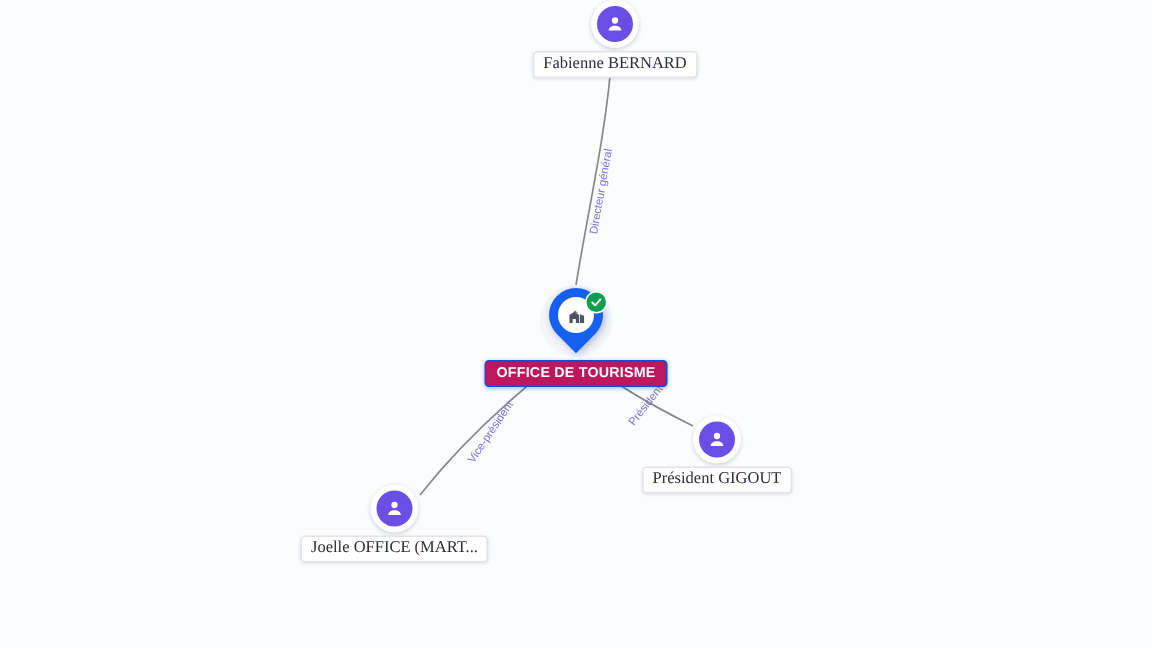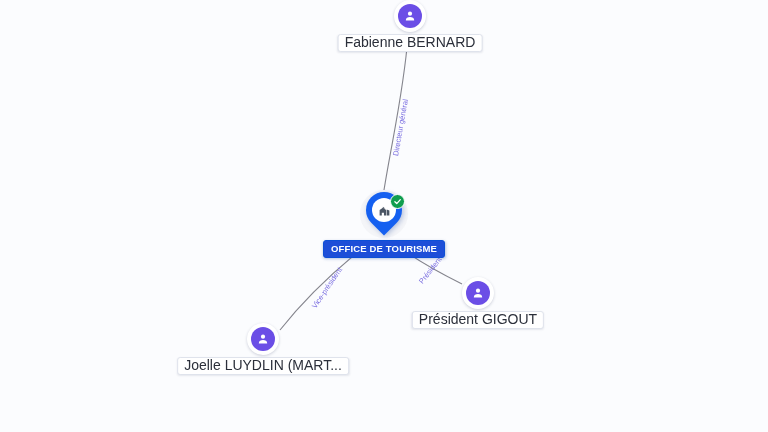--- a/index.html
+++ b/index.html
@@ -50,25 +50,26 @@
   .avatar-circle svg { display: block; }
 
   .name-chip {
     position: absolute;
     transform: translateX(-50%);
     top: 18px;
     background: #ffffff;
     border: 1px solid #dfe3ec;
     border-radius: 3px;
     padding: 2px 6px 3px 6px;
-    font-size: 14px;
+    font-size: 11px;
     line-height: 11px;
     color: #2b2f3a;
     white-space: nowrap;
     box-shadow: 0 1px 2px rgba(40,50,90,0.10);
+    font-family: Liberation Serif, serif;
   }
 
   
   .company-node {
     position: absolute;
     width: 0; height: 0;
   }
   .pin-halo {
     position: absolute;
     left: -24px; top: -26px;
@@ -107,21 +108,21 @@
     display: flex;
     align-items: center;
     justify-content: center;
   }
   .verified-badge svg { display: block; }
 
   .company-chip {
     position: absolute;
     transform: translateX(-50%);
     top: 24px;
-    background: #1d4ed8;
+    background: #be185d;
     border: 1px solid #0d4fd6;
     border-radius: 3px;
     padding: 2px 7px 3px 7px;
     font-size: 9.5px;
     line-height: 11px;
     font-weight: bold;
     letter-spacing: 0.15px;
     color: #ffffff;
     white-space: nowrap;
     box-shadow: 0 1px 3px rgba(20,60,150,0.30);
@@ -180,21 +181,21 @@
 
   <div class="person-node" style="left:263px; top:339px;">
     <div class="avatar-ring">
       <div class="avatar-circle">
         <svg width="14" height="14" viewBox="0 0 24 24" fill="#ffffff">
           <circle cx="12" cy="8" r="3.6"></circle>
           <path d="M4.8 19.5c0-3.6 3.2-5.6 7.2-5.6s7.2 2 7.2 5.6z"></path>
         </svg>
       </div>
     </div>
-    <div class="name-chip">Joelle LUYDLIN (MART...</div>
+    <div class="name-chip">Joelle OFFICE (MART...</div>
   </div>
 
   <div class="company-node" style="left:384px; top:216px;">
     <div class="pin-halo"></div>
     <div class="pin-shape"></div>
     <div class="pin-inner">
       <svg width="13" height="13" viewBox="0 0 24 24" fill="#4b5563">
         <path d="M3 21V11l6-4 6 4v10h-4v-5H7v5z"></path>
         <path d="M16 21V10l5 2v9z"></path>
         <path d="M9 5.2 13.6 8.3 9 8.3z" opacity="0.9"></path>

